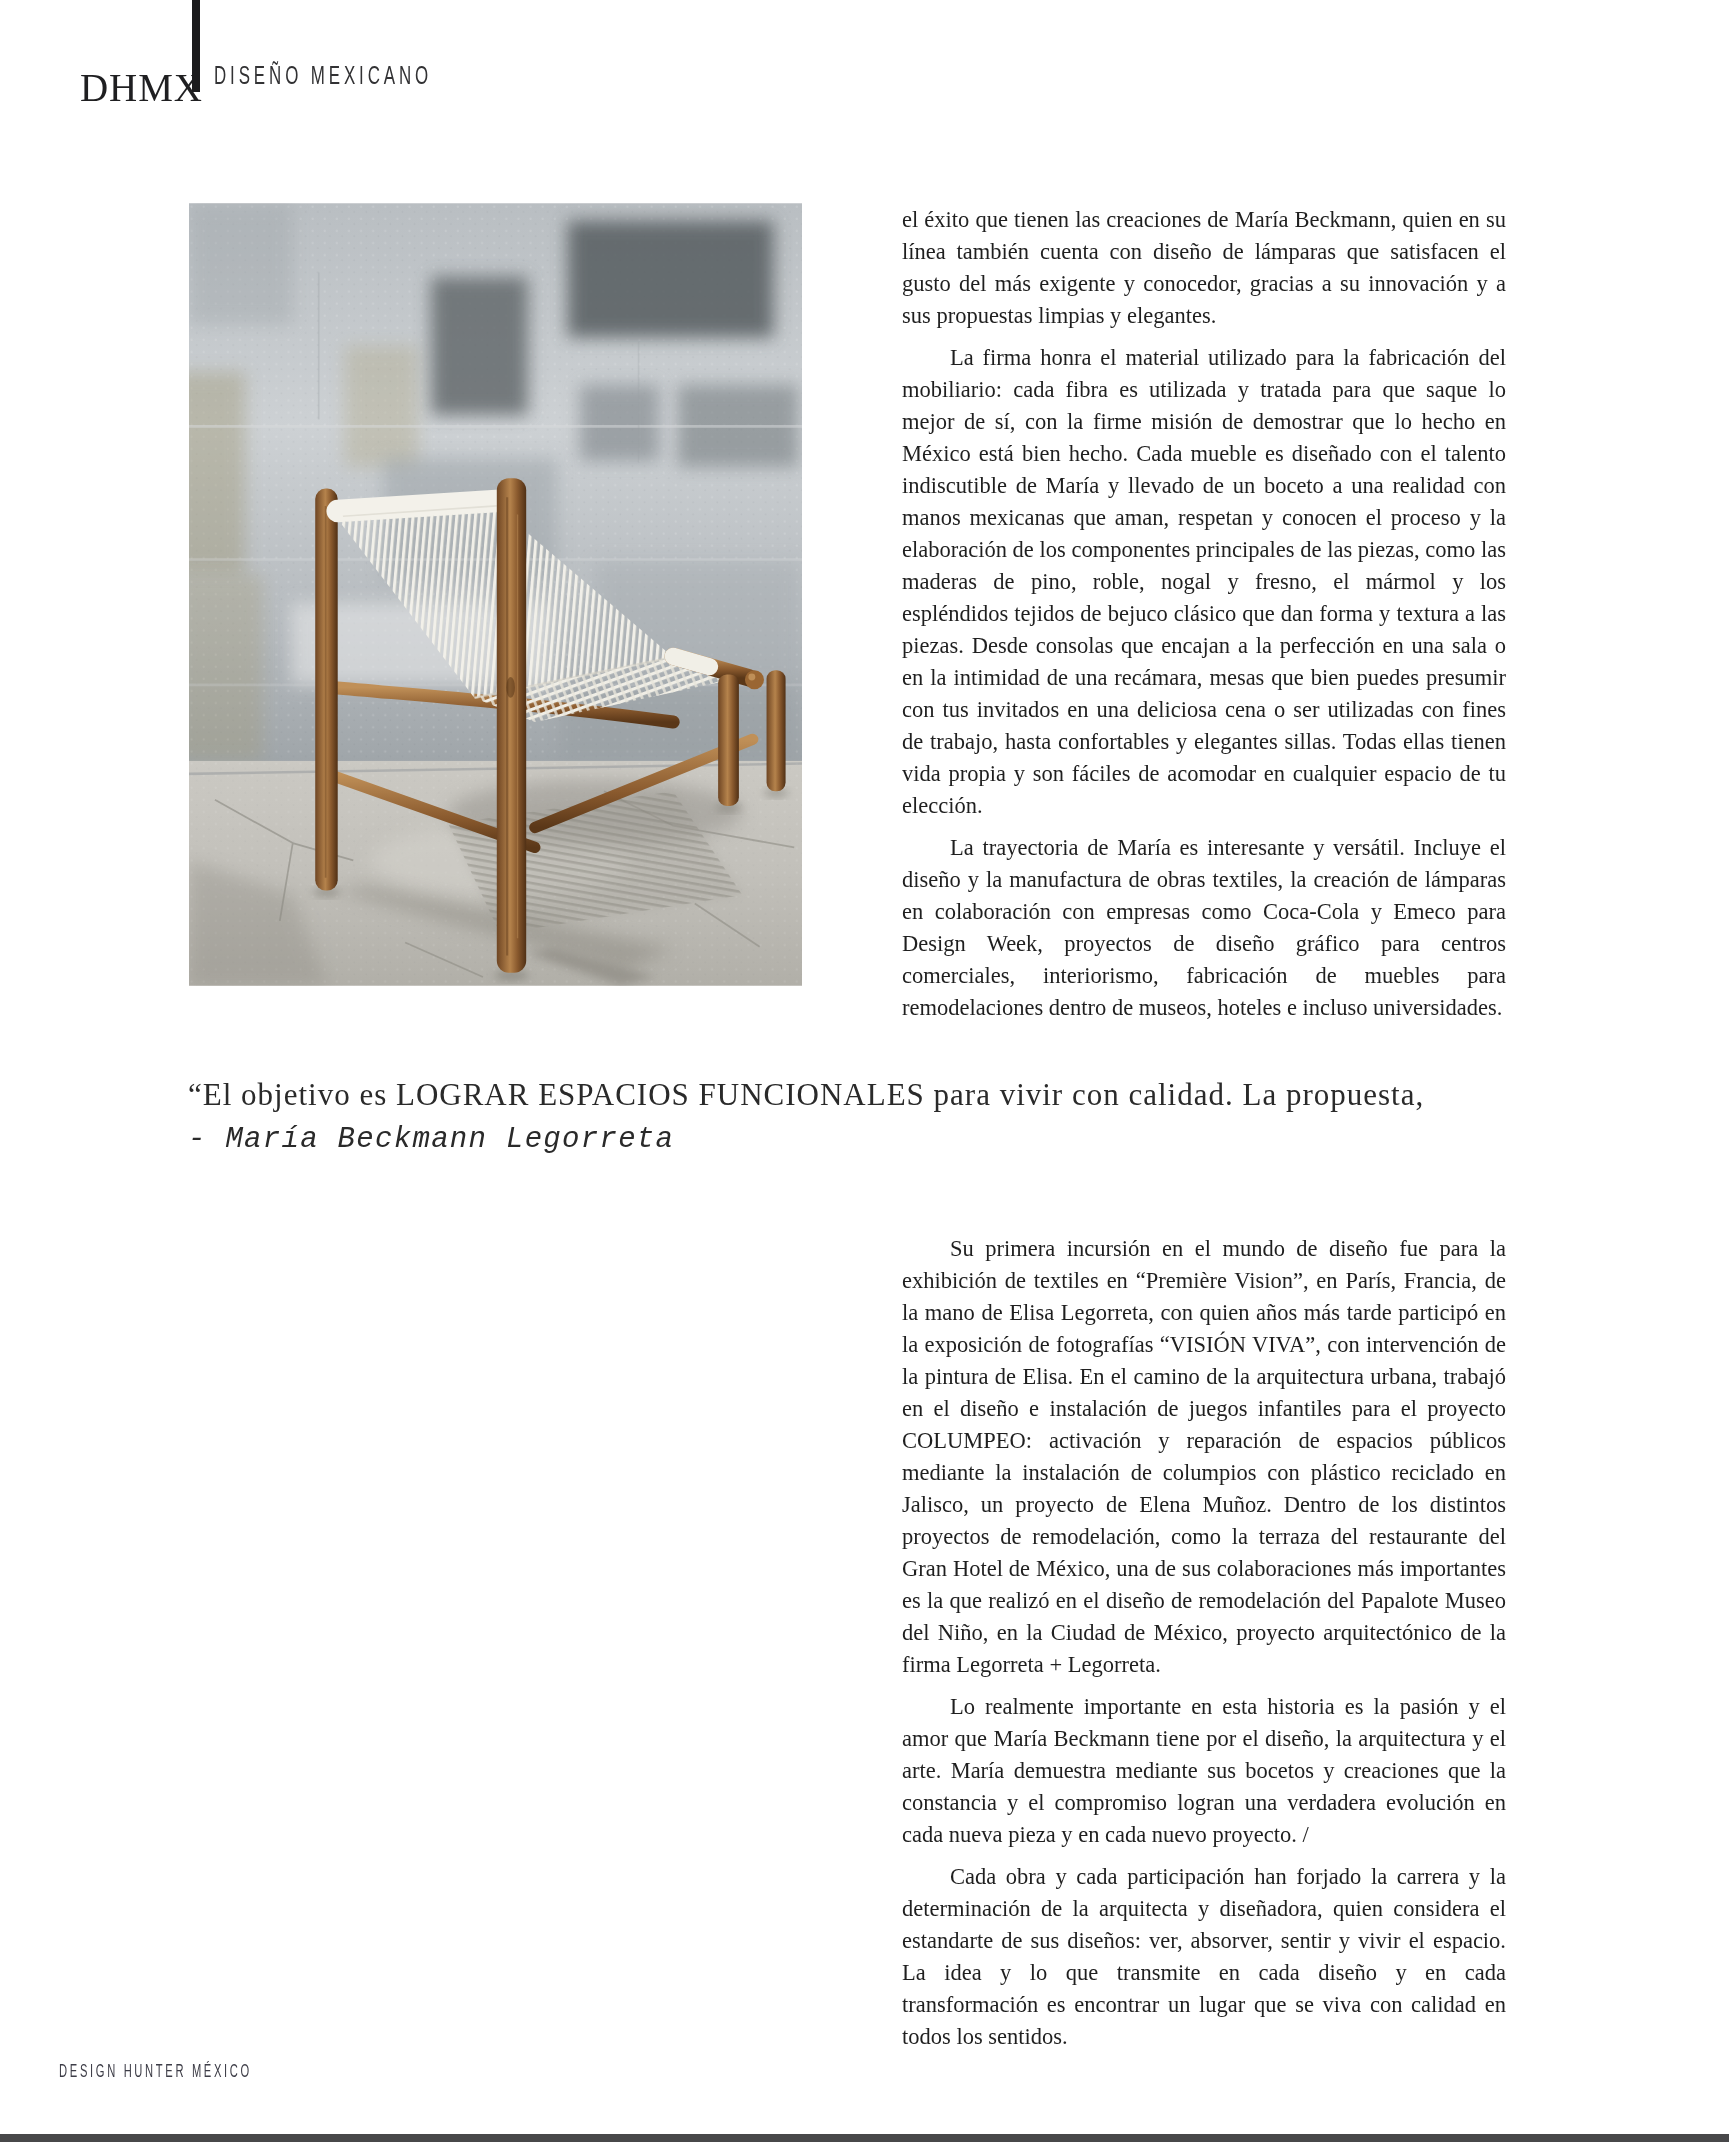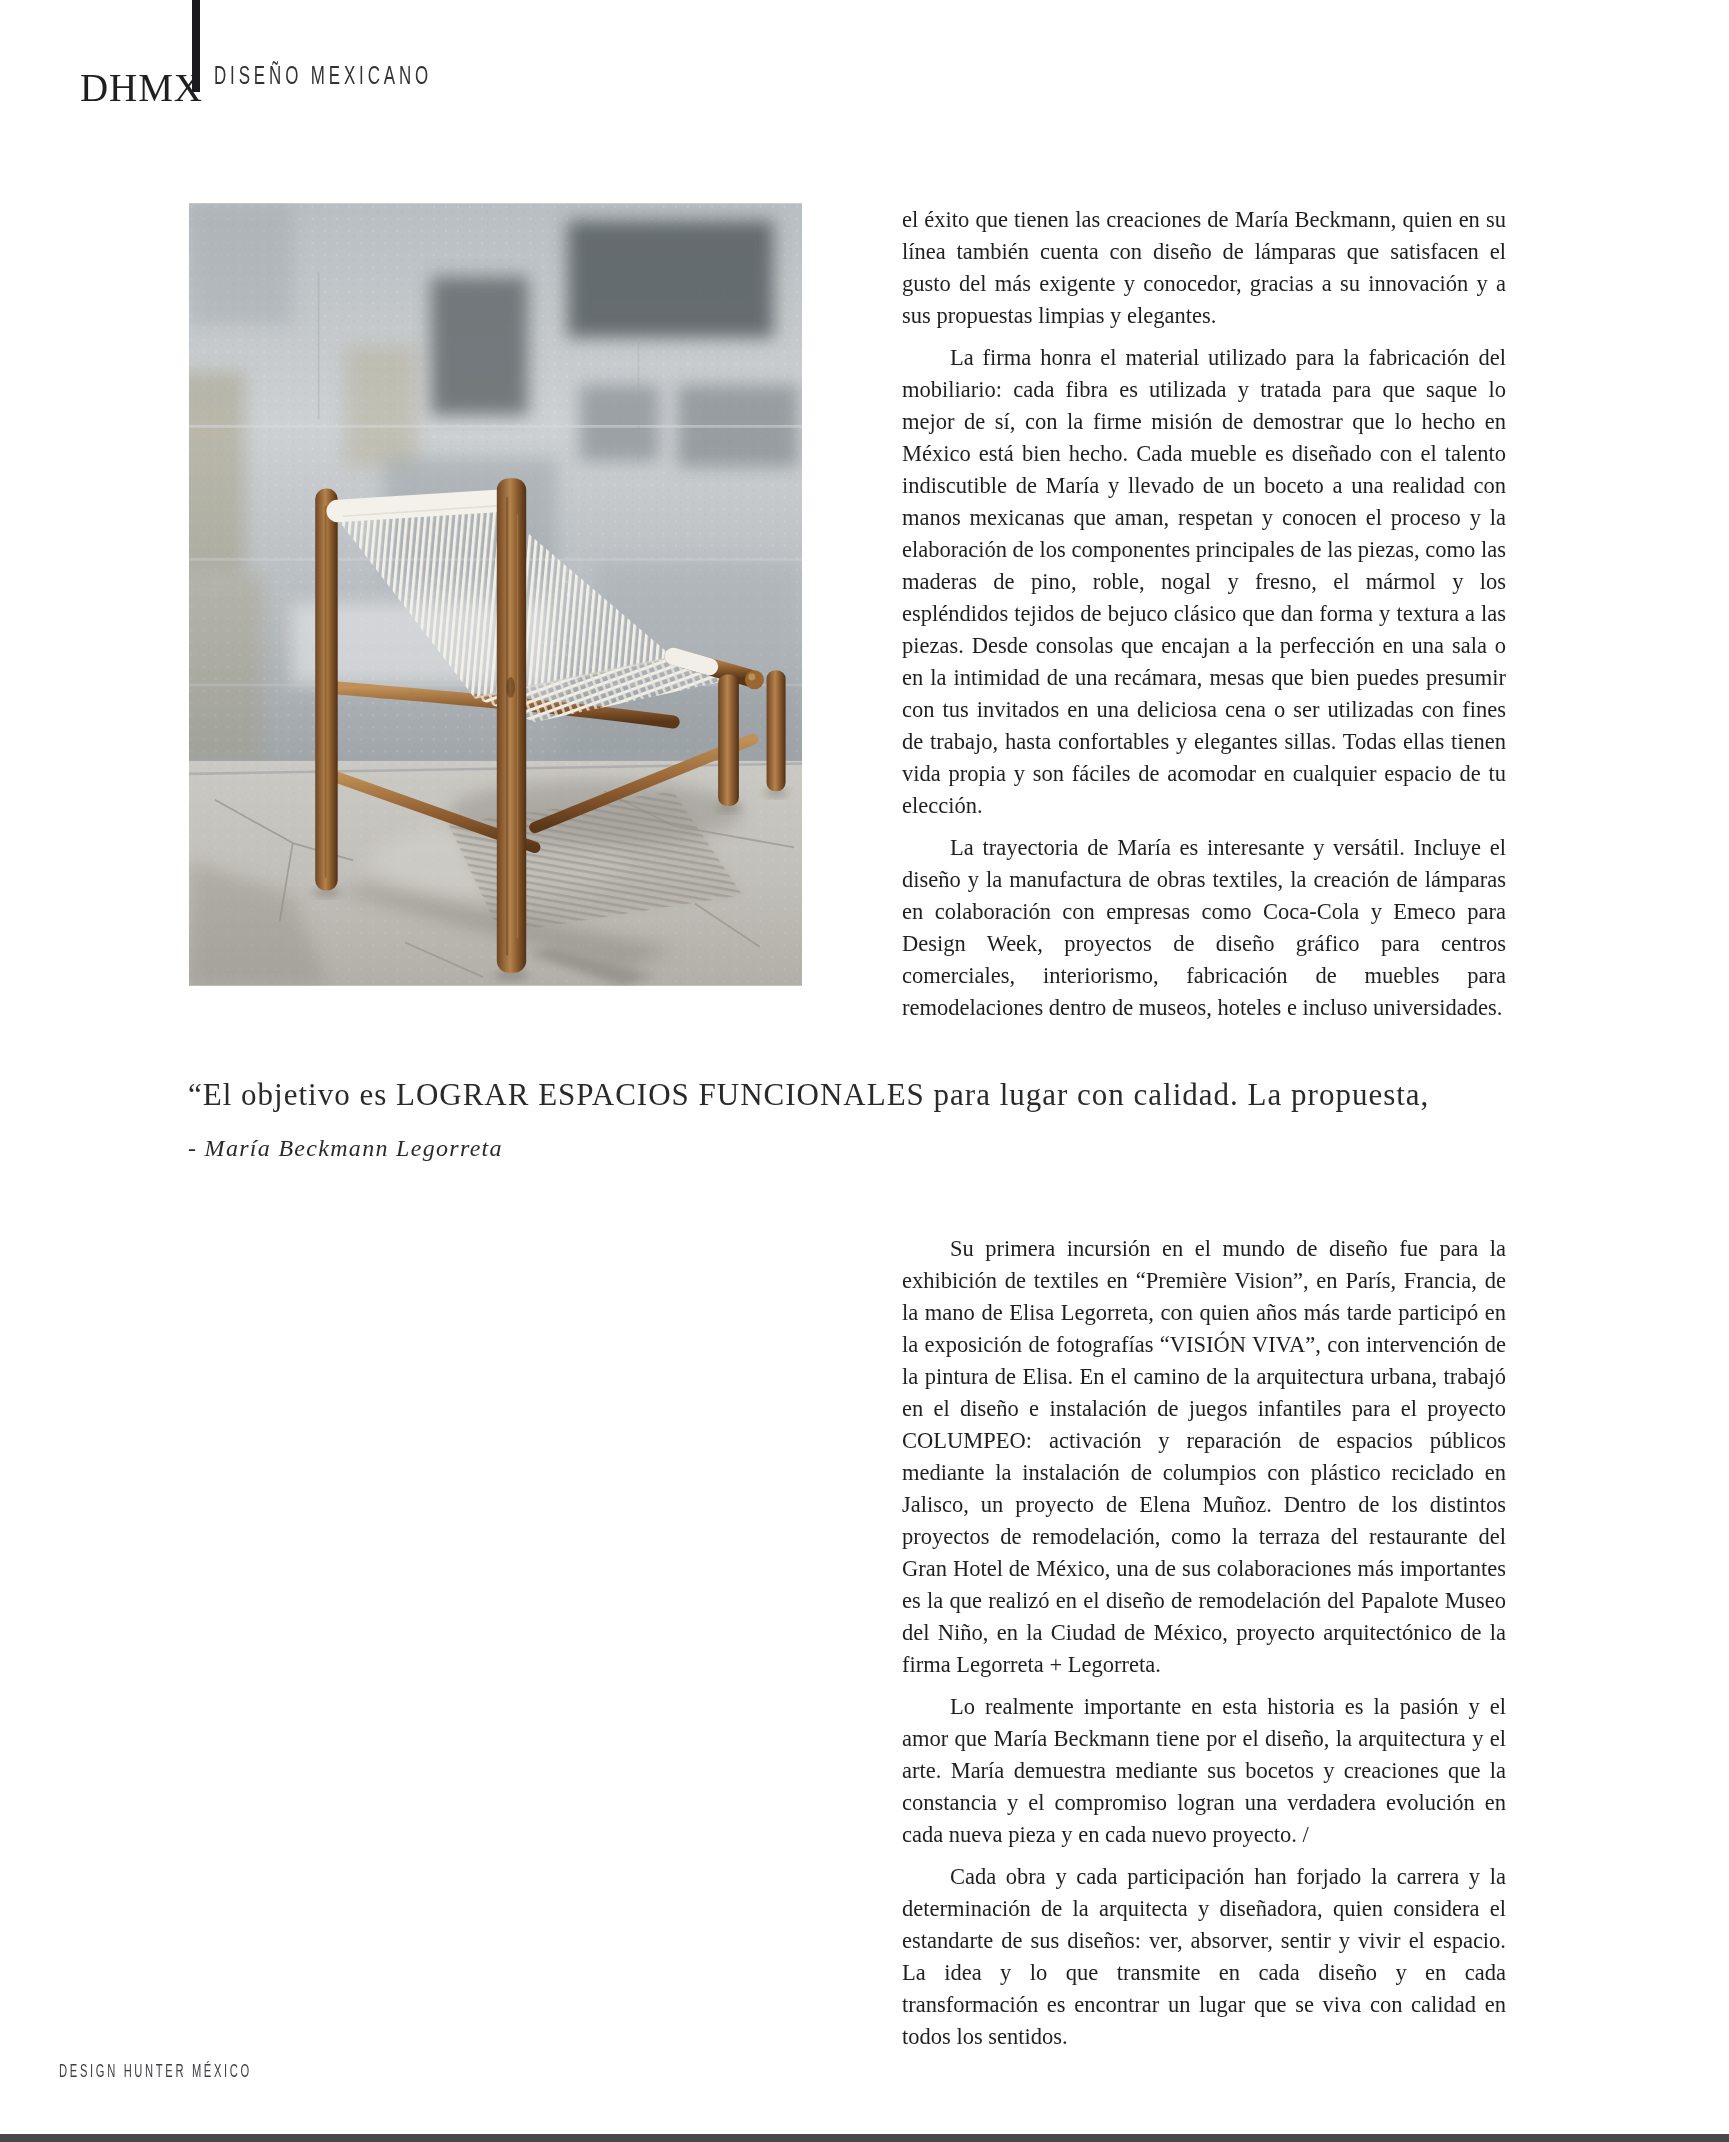--- a/index.html
+++ b/index.html
@@ -22,22 +22,22 @@
   .col{position:absolute;width:624px;text-align:justify;font-size:22.5px;line-height:32px;
        color:#1f1f1f;}
   .col1{left:892px;top:194px;}
   .col2{left:892px;top:1223px;}
   .para{margin:10px;padding:0;}
   .para.indent{text-indent:48px;}
 
   
   .quote{position:absolute;left:188px;top:1074px;color:#2a2a2a;}
   .qline{white-space:nowrap;font-size:31px;line-height:42px;letter-spacing:1px;}
-  .attribution{font-size:24px;line-height:42px;font-style:italic;letter-spacing:1.3px;
-       margin-top:11px;color:#2a2a2a;}
+  .attribution{font-size:29px;line-height:42px;font-style:italic;letter-spacing:1.3px;
+       margin-top:3px;color:#2a2a2a;font-family:Liberation Mono, monospace;}
 
   
   .footer{position:absolute;left:0;top:2061px;width:100%;text-align:left;}
   .footer-text{display:inline-block;font-family:"Liberation Sans",sans-serif;font-size:18px;
        letter-spacing:4.3px;color:#3d3d47;transform:scaleX(.62);transform-origin:center;
        white-space:nowrap;}
   .bottom-bar{position:absolute;left:0;top:2134px;width:100%;height:8.6px;background:#48484a;}
 </style>
 </head>
 <body>
@@ -162,21 +162,21 @@
   </div>
 
   <div class="col col1">
       <p class="para">el éxito que tienen las creaciones de María Beckmann, quien en su línea también cuenta con diseño de lámparas que satisfacen el gusto del más exigente y conocedor, gracias a su innovación y a sus propuestas limpias y elegantes.</p>
       <p class="para indent">La firma honra el material utilizado para la fabricación del mobiliario: cada fibra es utilizada y tratada para que saque lo mejor de sí, con la firme misión de demostrar que lo hecho en México está bien hecho. Cada mueble es diseñado con el talento indiscutible de María y llevado de un boceto a una realidad con manos mexicanas que aman, respetan y conocen el proceso y la elaboración de los componentes principales de las piezas, como las maderas de pino, roble, nogal y fresno, el mármol y los espléndidos tejidos de bejuco clásico que dan forma y textura a las piezas. Desde consolas que encajan a la perfección en una sala o en la intimidad de una recámara, mesas que bien puedes presumir con tus invitados en una deliciosa cena o ser utilizadas con fines de trabajo, hasta confortables y elegantes sillas. Todas ellas tienen vida propia y son fáciles de acomodar en cualquier espacio de tu elección.</p>
       <p class="para indent">La trayectoria de María es interesante y versátil. Incluye el diseño y la manufactura de obras textiles, la creación de lámparas en colaboración con empresas como Coca-Cola y Emeco para Design Week, proyectos de diseño gráfico para centros comerciales, interiorismo, fabricación de muebles para remodelaciones dentro de museos, hoteles e incluso universidades.</p>
     </div>
 
   <div class="quote">
     <div>
-        <div class="qline">“El objetivo es LOGRAR ESPACIOS FUNCIONALES para lugar con calidad. La propuesta,</div>
+        <div class="qline">“El objetivo es LOGRAR ESPACIOS FUNCIONALES para vivir con calidad. La propuesta,</div>
       </div>
     <div class="attribution">- María Beckmann Legorreta</div>
   </div>
 
   <div class="col col2">
       <p class="para indent">Su primera incursión en el mundo de diseño fue para la exhibición de textiles en “Première Vision”, en París, Francia, de la mano de Elisa Legorreta, con quien años más tarde participó en la exposición de fotografías “VISIÓN VIVA”, con intervención de la pintura de Elisa. En el camino de la arquitectura urbana, trabajó en el diseño e instalación de juegos infantiles para el proyecto COLUMPEO: activación y reparación de espacios públicos mediante la instalación de columpios con plástico reciclado en Jalisco, un proyecto de Elena Muñoz. Dentro de los distintos proyectos de remodelación, como la terraza del restaurante del Gran Hotel de México, una de sus colaboraciones más importantes es la que realizó en el diseño de remodelación del Papalote Museo del Niño, en la Ciudad de México, proyecto arquitectónico de la firma Legorreta + Legorreta.</p>
       <p class="para indent">Lo realmente importante en esta historia es la pasión y el amor que María Beckmann tiene por el diseño, la arquitectura y el arte. María demuestra mediante sus bocetos y creaciones que la constancia y el compromiso logran una verdadera evolución en cada nueva pieza y en cada nuevo proyecto. /</p>
       <p class="para indent">Cada obra y cada participación han forjado la carrera y la determinación de la arquitecta y diseñadora, quien considera el estandarte de sus diseños: ver, absorver, sentir y vivir el espacio. La idea y lo que transmite en cada diseño y en cada transformación es encontrar un lugar que se viva con calidad en todos los sentidos.</p>
     </div>
 

